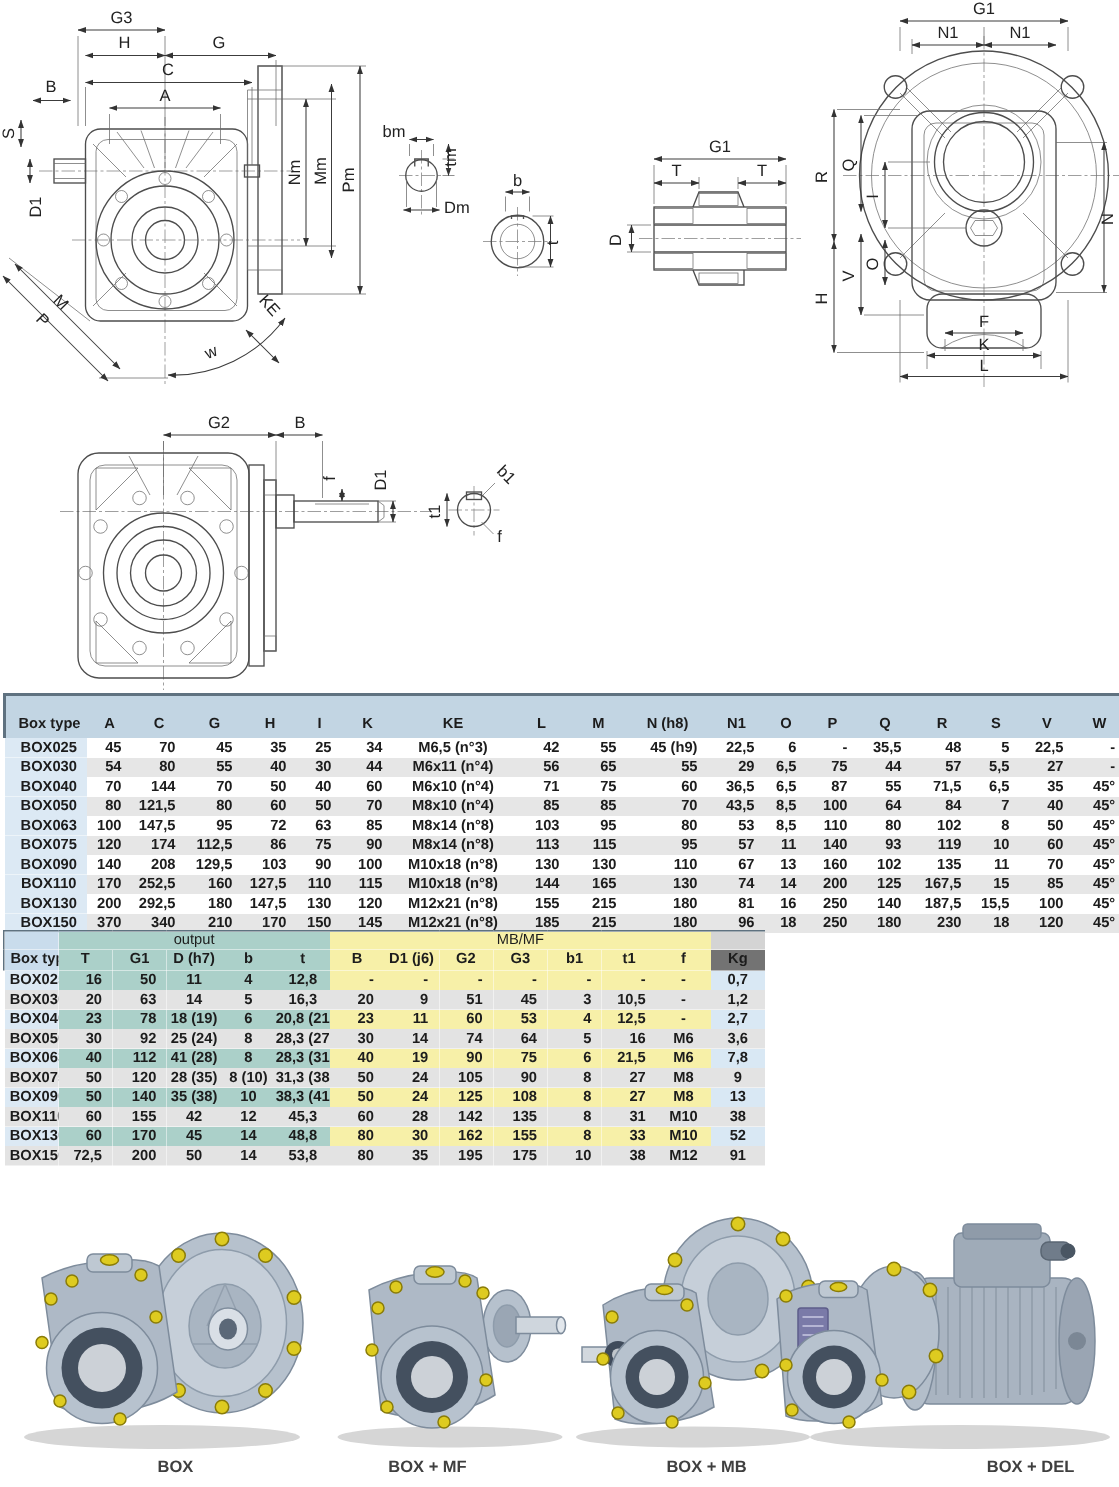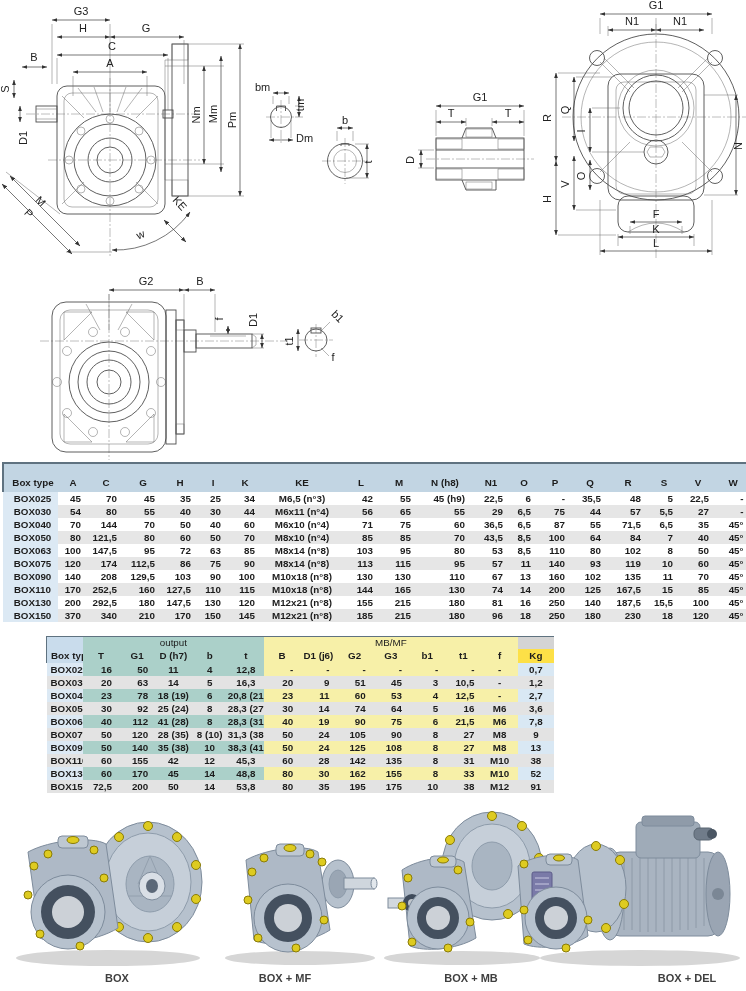--- a/index.html
+++ b/index.html
@@ -29,35 +29,35 @@
   #t1 tbody tr.odd  td{background:#e6e6e6;}
   #t1 tbody tr.even td.c0,#t1 tbody tr.odd td.c0{background:#dce9f4;}
   #t1 td.c7{text-align:center;padding-right:0;}
   #t1 .c0{width:50px}#t1 .c1{width:30px}#t1 .c2{width:36px}#t1 .c3{width:38px}
   #t1 .c4{width:36px}#t1 .c5{width:30px}#t1 .c6{width:34px}#t1 .c7{width:80px}
   #t1 .c8{width:38px}#t1 .c9{width:38px}#t1 .c10{width:54px}#t1 .c11{width:38px}
   #t1 .c12{width:28px}#t1 .c13{width:34px}#t1 .c14{width:36px}#t1 .c15{width:40px}
   #t1 .c16{width:32px}#t1 .c17{width:36px}#t1 .c18{width:34px}
 
   
-  #t2{left:2px;top:636px;width:508px;margin-left:44px;}
+  #t2{left:2px;top:620px;width:508px;}
   #t2 thead tr.groups th{height:12px;line-height:12px;font-weight:normal;
        border-top:1px solid #5f7280;}
   #t2 thead tr.groups th.g0{background:#c9dcec;border-left:1px solid #5f7280;}
   #t2 thead tr.groups th.g1{background:#abd0c9;}
   #t2 thead tr.groups th.g2{background:#f7f0a8;}
   #t2 thead tr.groups th.g3{background:#d4d4d4;}
   #t2 thead tr.cols th{height:14px;line-height:14px;}
   #t2 thead tr.cols th.c0{background:#c9dcec;border-left:1px solid #5f7280;}
   #t2 thead tr.cols th.c1,#t2 thead tr.cols th.c2,#t2 thead tr.cols th.c3,
   #t2 thead tr.cols th.c4,#t2 thead tr.cols th.c5{background:#abd0c9;}
   #t2 thead tr.cols th.c6,#t2 thead tr.cols th.c7,#t2 thead tr.cols th.c8,
   #t2 thead tr.cols th.c9,#t2 thead tr.cols th.c10,#t2 thead tr.cols th.c11,
   #t2 thead tr.cols th.c12{background:#f7f0a8;}
-  #t2 thead tr.cols th.c13{background:#fde047;}
+  #t2 thead tr.cols th.c13{background:#737373;}
   #t2 tbody tr.odd td{background:#e3e3e3;}
   #t2 tbody tr.even td.c0{background:#dce9f4;}
   #t2 tbody tr.even td.c1,#t2 tbody tr.even td.c2,#t2 tbody tr.even td.c3,
   #t2 tbody tr.even td.c4,#t2 tbody tr.even td.c5{background:#abd0c9;}
   #t2 tbody tr.even td.c6,#t2 tbody tr.even td.c7,#t2 tbody tr.even td.c8,
   #t2 tbody tr.even td.c9,#t2 tbody tr.even td.c10,#t2 tbody tr.even td.c11,
   #t2 tbody tr.even td.c12{background:#f7f0a8;}
   #t2 tbody tr.even td.c13{background:#d9e8f4;}
   #t2 td.c3,#t2 td.c4,#t2 td.c5,#t2 td.c12,#t2 td.c13{text-align:center;padding-right:0;}
   #t2 .c0{width:50px}#t2 .c1{width:28px}#t2 .c2{width:28px}#t2 .c3{width:48px}

